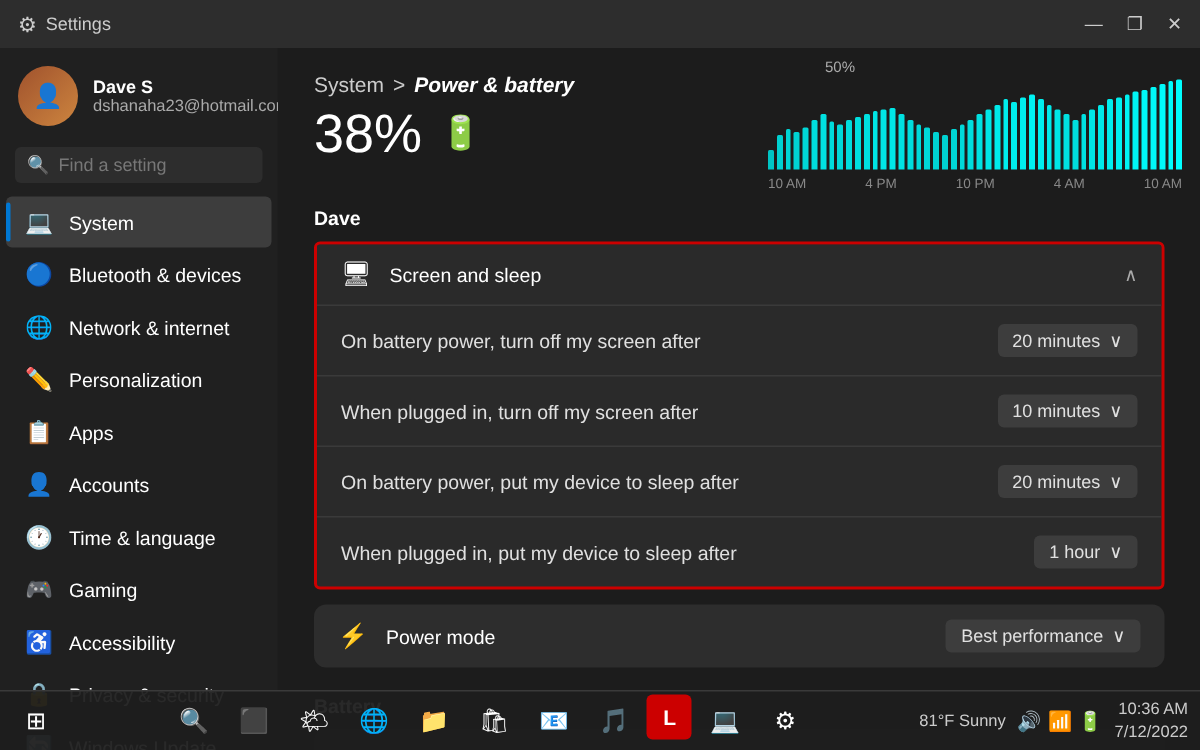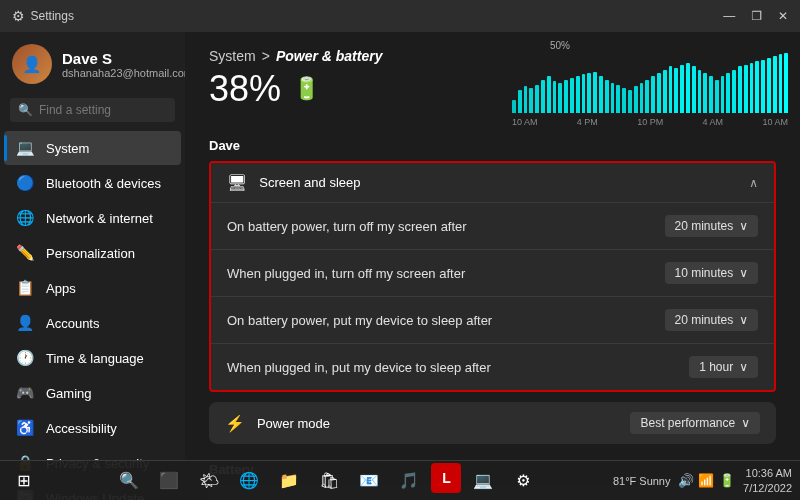--- a/index.html
+++ b/index.html
@@ -57,21 +57,21 @@
       height: 40px;
       border-radius: 50%;
       background: linear-gradient(135deg, #a0522d, #cd853f);
       display: flex;
       align-items: center;
       justify-content: center;
       font-size: 16px;
       flex-shrink: 0;
     }
     .user-info { font-size: 12px; }
-    .user-name { font-weight: 600; font-size: 15px; }
+    .user-name { font-weight: 600; font-size: 12px; }
     .user-email { color: #aaa; font-size: 11px; }
 
     .search-box {
       margin: 6px 10px 8px 10px;
       display: flex;
       align-items: center;
       background: #2d2d2d;
       border-radius: 4px;
       padding: 5px 8px;
       gap: 6px;

